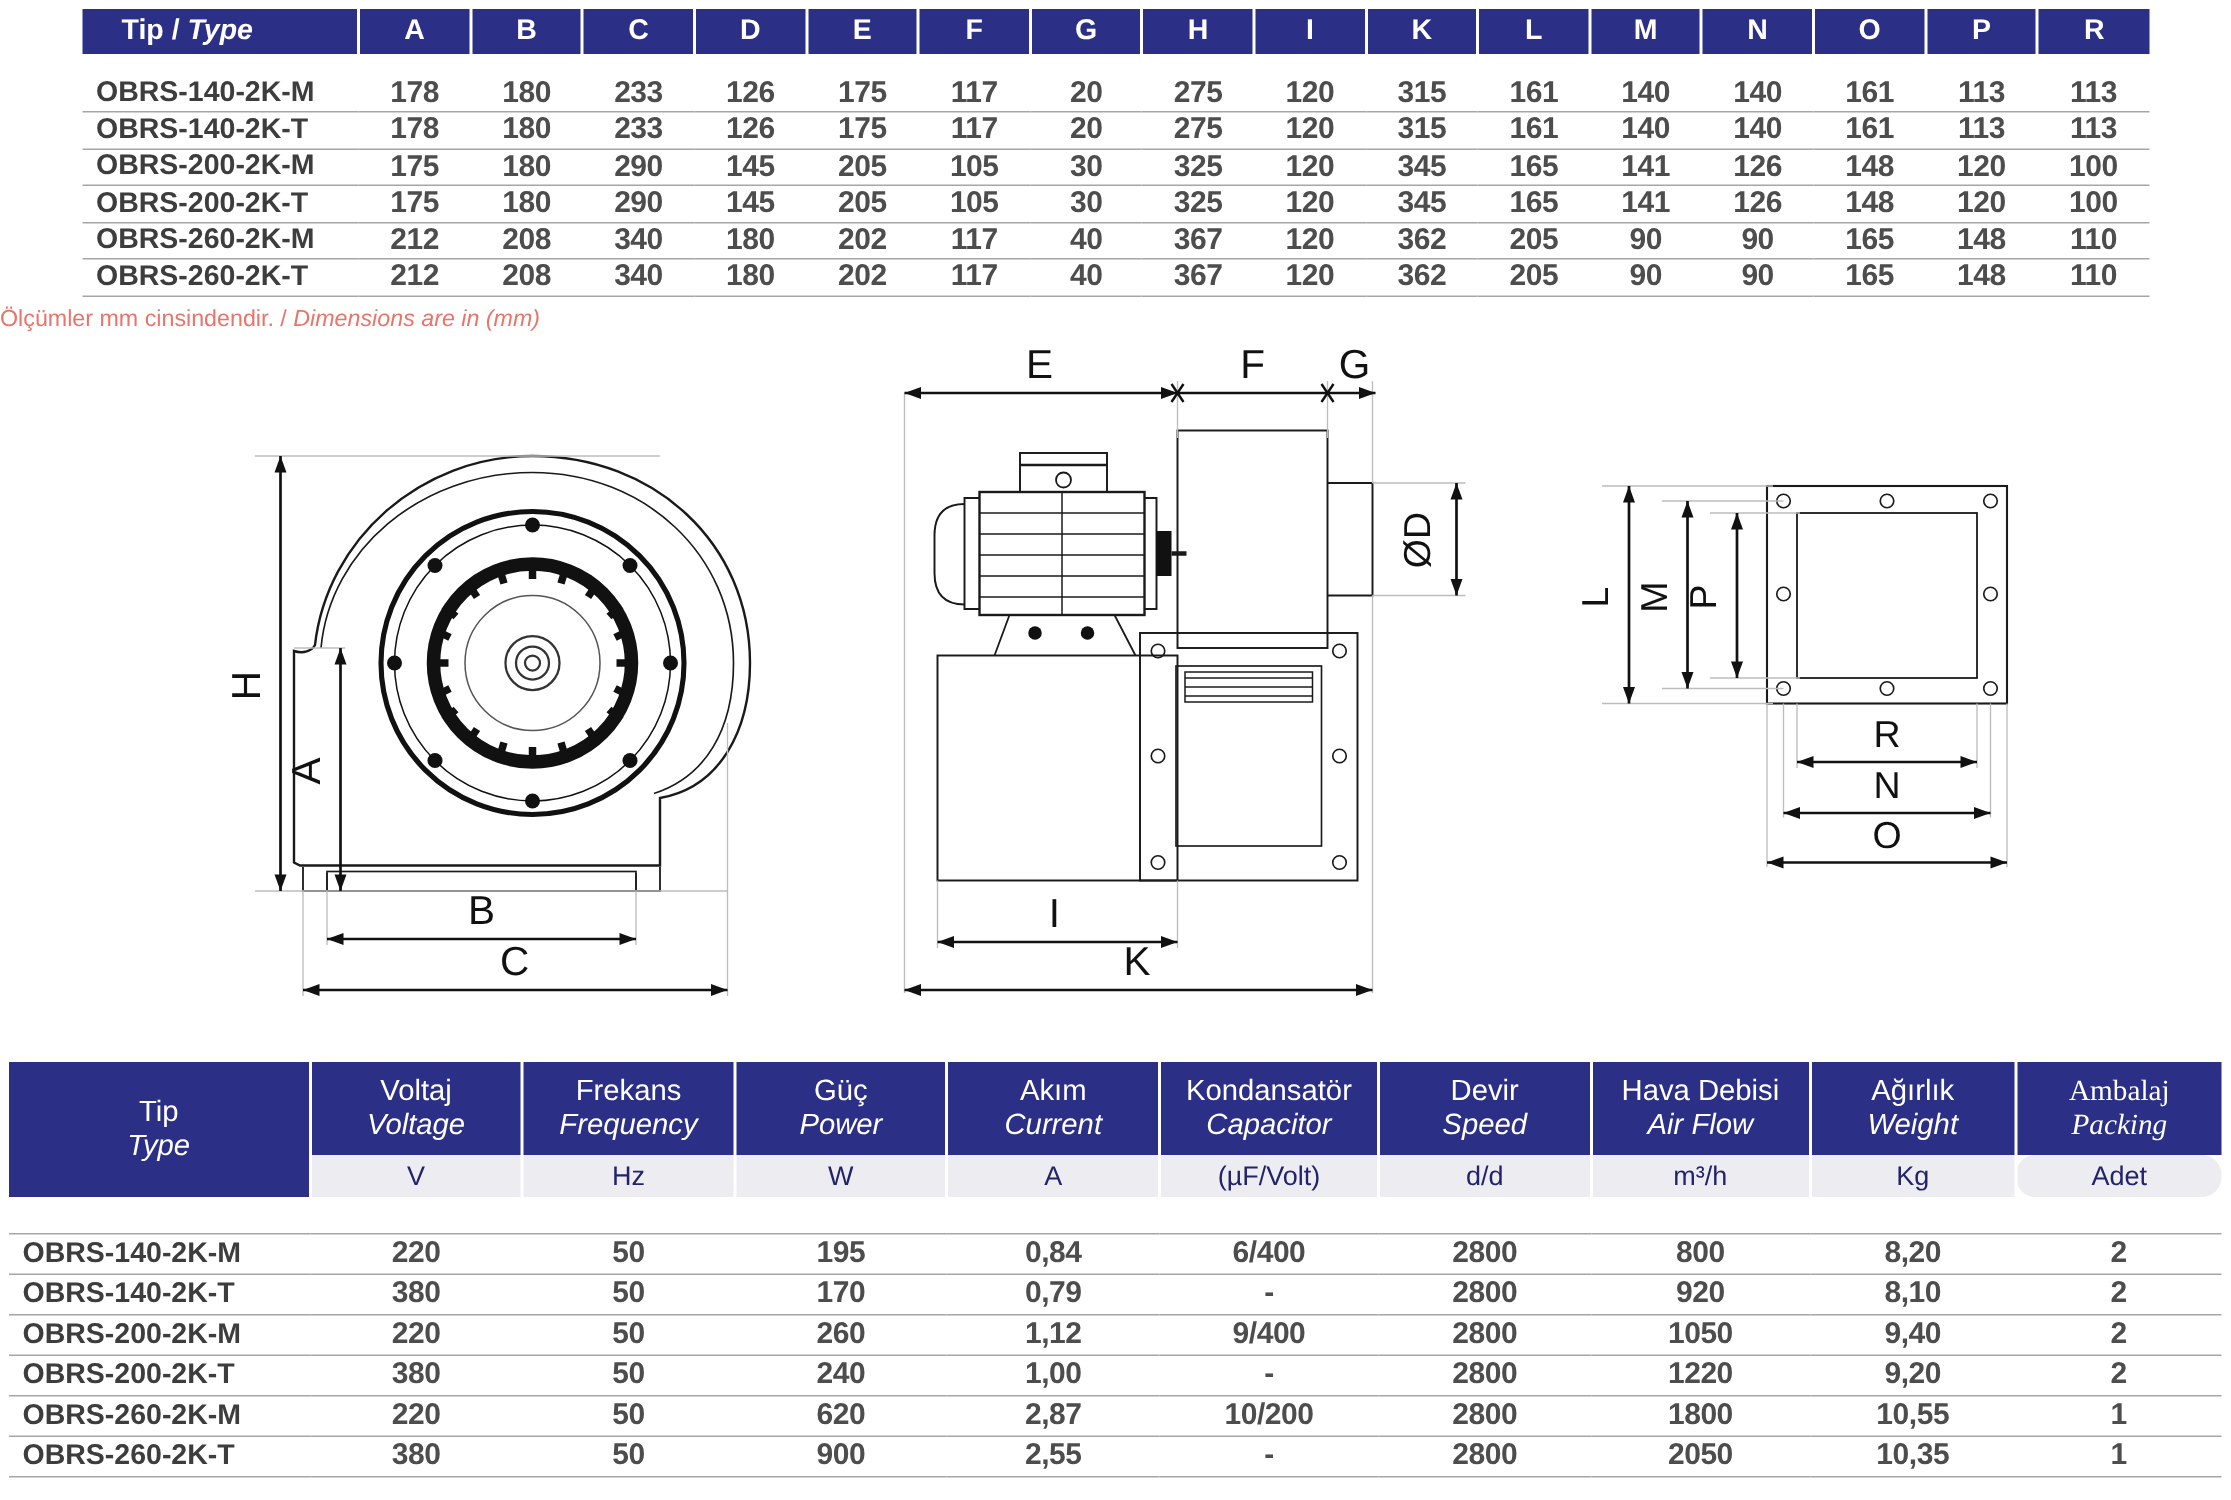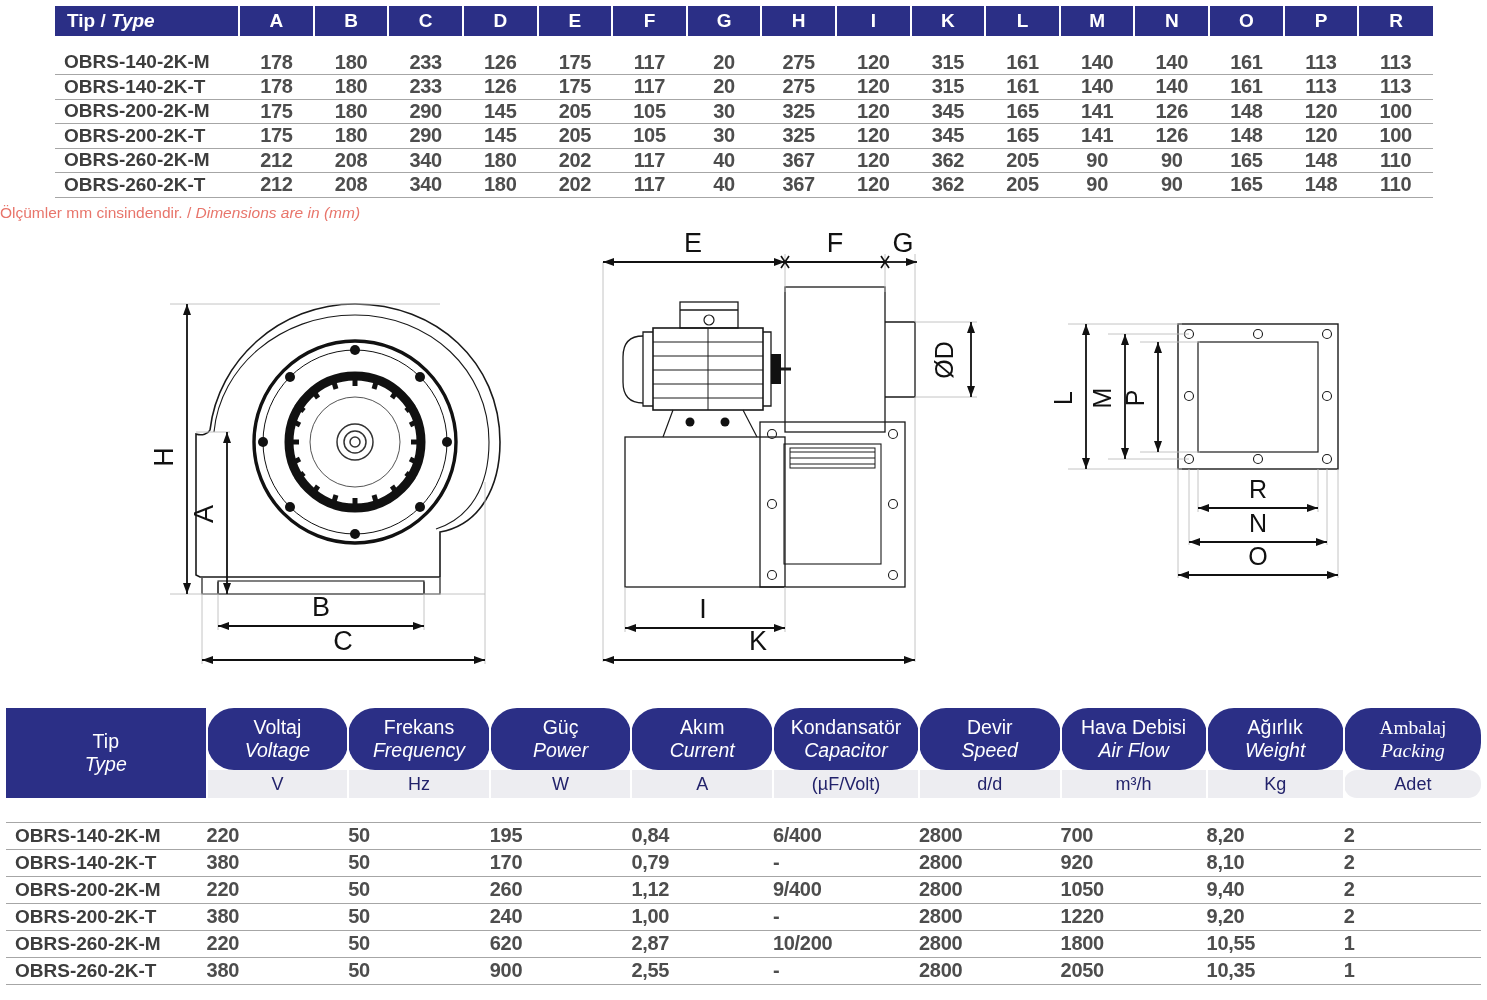--- a/index.html
+++ b/index.html
@@ -23,21 +23,21 @@
     font-size: 19px;
     font-weight: bold;
     height: 30px;
     text-align: center;
     border-left: 2px solid #ffffff;
     border-right: 2px solid #ffffff;
     vertical-align: middle;
   }
   table.dim th.first {
     text-align: left;
-    padding-left: 12px;
+    padding-left: 26px;
     border-left: none;
   }
   table.dim th.first .tr { font-style: normal; }
   table.dim th.first .en { font-style: italic; }
   table.dim th.last { border-right: none; }
   table.dim td {
     font-size: 20px;
     font-weight: bold;
     color: #4d4d4d;
     text-align: center;
@@ -79,21 +79,20 @@
     background: #2b2f86;
     color: #fff;
     font-size: 19.5px;
     font-weight: normal;
     text-align: center;
     height: 62px;
     border-left: 2px solid #fff;
     border-right: 2px solid #fff;
     line-height: 1.18;
     vertical-align: middle;
-    border-radius: 27px;
   }
   table.spec th.h1 .en { font-style: italic; display: block; }
   table.spec th.h1.last  { border-right: none; font-family: Liberation Serif, serif; }
   table.spec th.typecell {
     background: #2b2f86;
     color: #fff;
     font-size: 19.5px;
     text-align: center;
     vertical-align: middle;
     border-right: 2px solid #fff;
@@ -110,21 +109,21 @@
     border-left: 2px solid #fff;
     border-right: 2px solid #fff;
     vertical-align: middle;
   }
   table.spec td.unit.last { border-right: none; border-radius: 13px; }
   table.spec tr.gap td { height: 24px; border: none; background: #fff; }
   table.spec td.d {
     font-size: 20px;
     font-weight: bold;
     color: #4d4d4d;
-    text-align: left;
+    text-align: center;
     height: 27px;
     border-bottom: 1.5px solid #a6a6a6;
     letter-spacing: -0.3px;
   }
   table.spec tr.firstdata td.d { border-top: 1.5px solid #a6a6a6; }
   table.spec td.d.type {
     text-align: left;
     padding-left: 9px;
     font-size: 19px;
     color: #3d3d3d;
@@ -658,21 +657,21 @@
           <td colspan="10"></td>
         </tr>
     <tr class="firstdata">
           <td class="d type">OBRS-140-2K-M</td>
           <td class="d">220</td>
           <td class="d">50</td>
           <td class="d">195</td>
           <td class="d">0,84</td>
           <td class="d">6/400</td>
           <td class="d">2800</td>
-          <td class="d">700</td>
+          <td class="d">800</td>
           <td class="d">8,20</td>
           <td class="d">2</td>
         </tr>
         <tr>
           <td class="d type">OBRS-140-2K-T</td>
           <td class="d">380</td>
           <td class="d">50</td>
           <td class="d">170</td>
           <td class="d">0,79</td>
           <td class="d">-</td>

